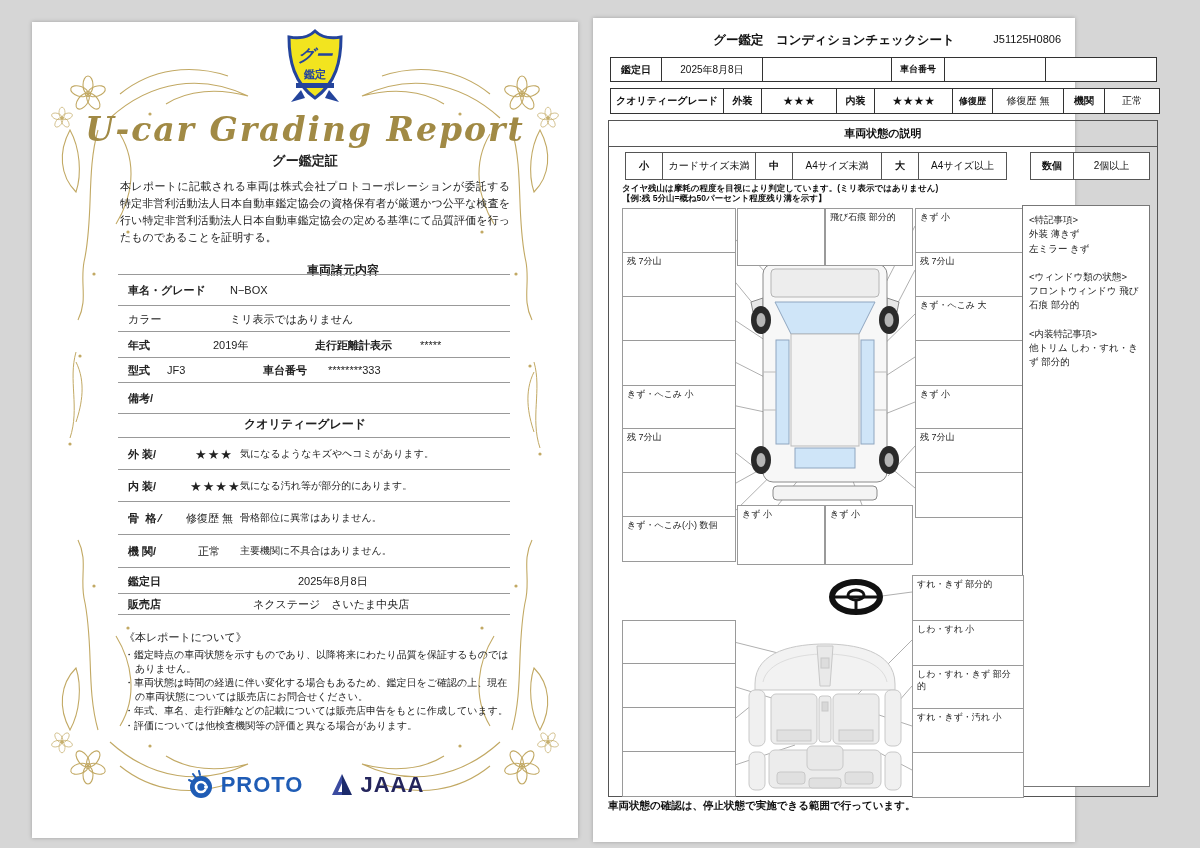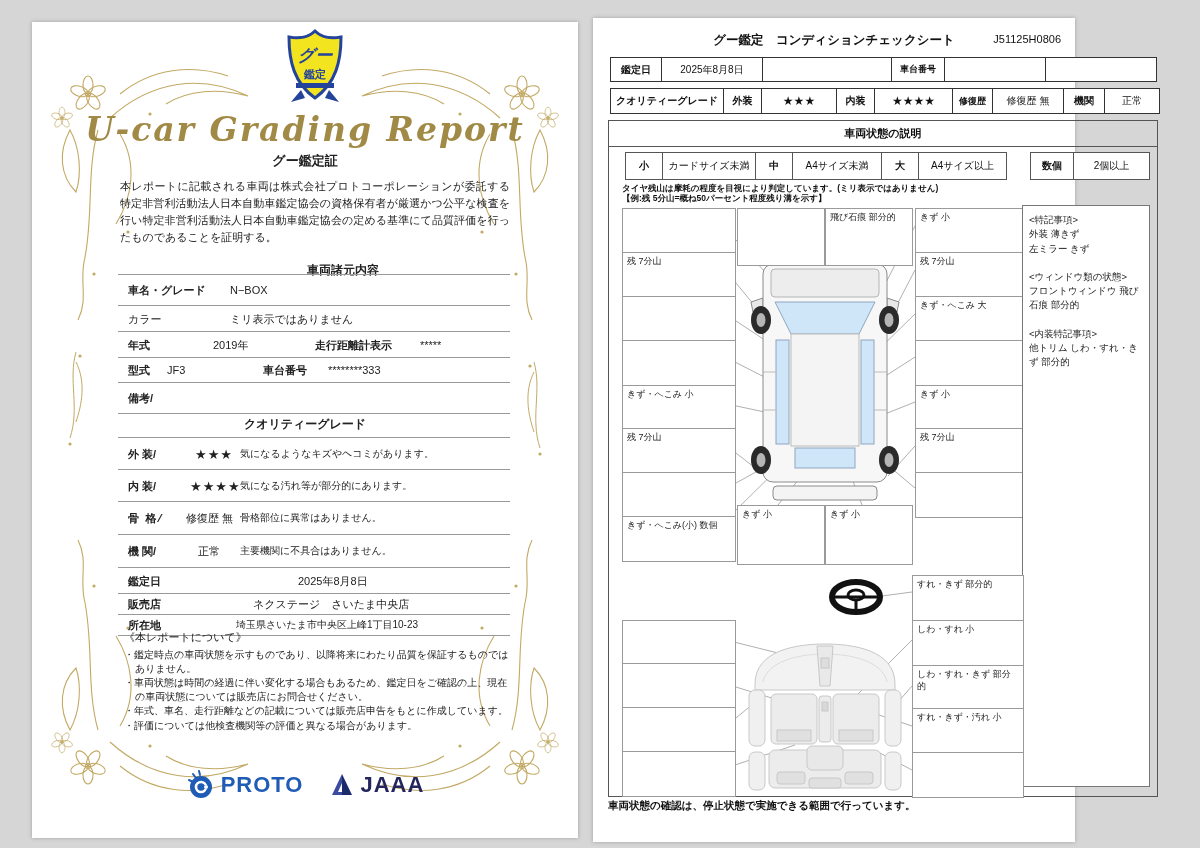--- a/index.html
+++ b/index.html
@@ -151,24 +151,20 @@
         <span class="g-desc" style="left:122px;">主要機関に不具合はありません。</span>
       </div>
       <div class="trow" style="height:25px;">
         <span style="left:10px;font-weight:bold;">鑑定日</span>
         <span style="left:180px;">2025年8月8日</span>
       </div>
       <div class="trow" style="height:20px;">
         <span style="left:10px;font-weight:bold;">販売店</span>
         <span style="left:135px;">ネクステージ　さいたま中央店</span>
       </div>
-      <div class="trow" style="height:20px;font-size:10px;">
-        <span style="left:10px;font-weight:bold;font-size:11px;">所在地</span>
-        <span style="left:118px;">埼玉県さいたま市中央区上峰1丁目10-23</span>
-      </div>
     </div>
 
     <div class="about">
       <div class="hd">《本レポートについて》</div>
       <div class="bl">・鑑定時点の車両状態を示すものであり、以降将来にわたり品質を保証するものではありません。</div>
       <div class="bl">・車両状態は時間の経過に伴い変化する場合もあるため、鑑定日をご確認の上、現在の車両状態については販売店にお問合せください。</div>
       <div class="bl">・年式、車名、走行距離などの記載については販売店申告をもとに作成しています。</div>
       <div class="bl">・評価については他検査機関等の評価と異なる場合があります。</div>
     </div>
 

